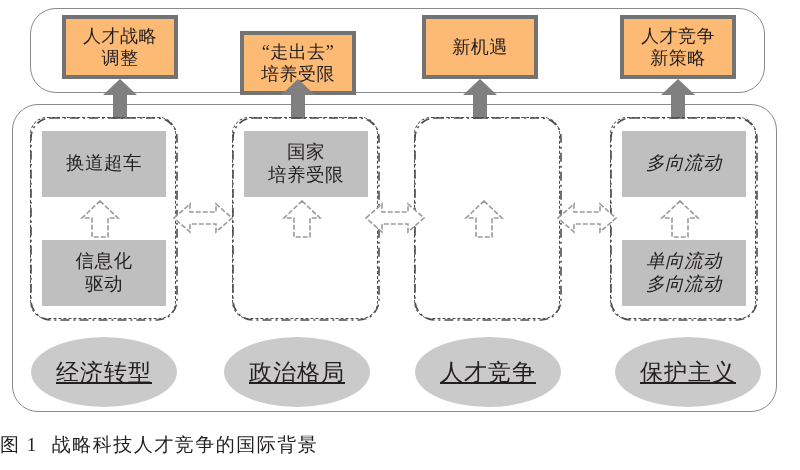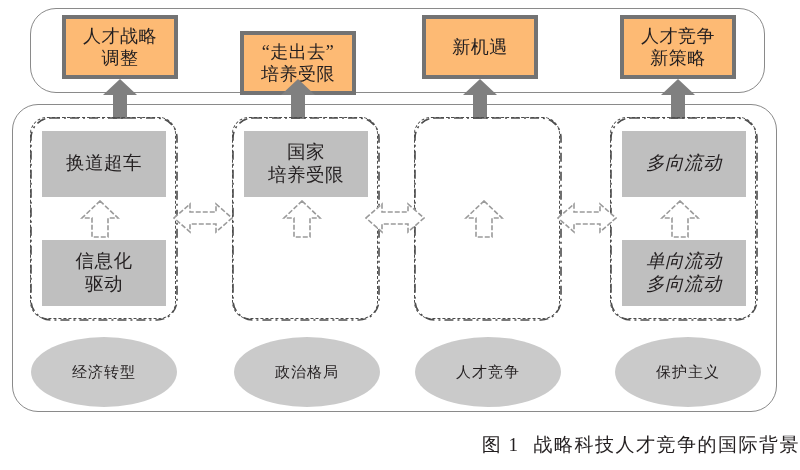--- a/index.html
+++ b/index.html
@@ -147,36 +147,37 @@
     position: absolute;
     box-sizing: border-box;
     width: 146px;
     height: 70px;
     top: 337px;
     background: #cacaca;
     border-radius: 50%;
     display: flex;
     align-items: center;
     justify-content: center;
-    font-size: 15px;
+    font-size: 23px;
     letter-spacing: 1px;
     text-align: center;
+    text-decoration: underline;
   }
   #domain-0 { left: 31px; }
-  #domain-1 { left: 234px; }
+  #domain-1 { left: 224px; }
   #domain-2 { left: 415px; }
   #domain-3 { left: 615px; }
 
   
   #caption {
     position: absolute;
     left: 0;
     top: 432px;
     width: 800px;
-    text-align: right;
+    text-align: left;
     font-size: 19px;
     letter-spacing: 1.5px;
     font-family: "Liberation Serif", "DejaVu Serif", serif;
     color: #231f20;
   }
   #caption .cap-num {
     margin-right: 14px;
   }
   .line { display: block; }
 </style>

